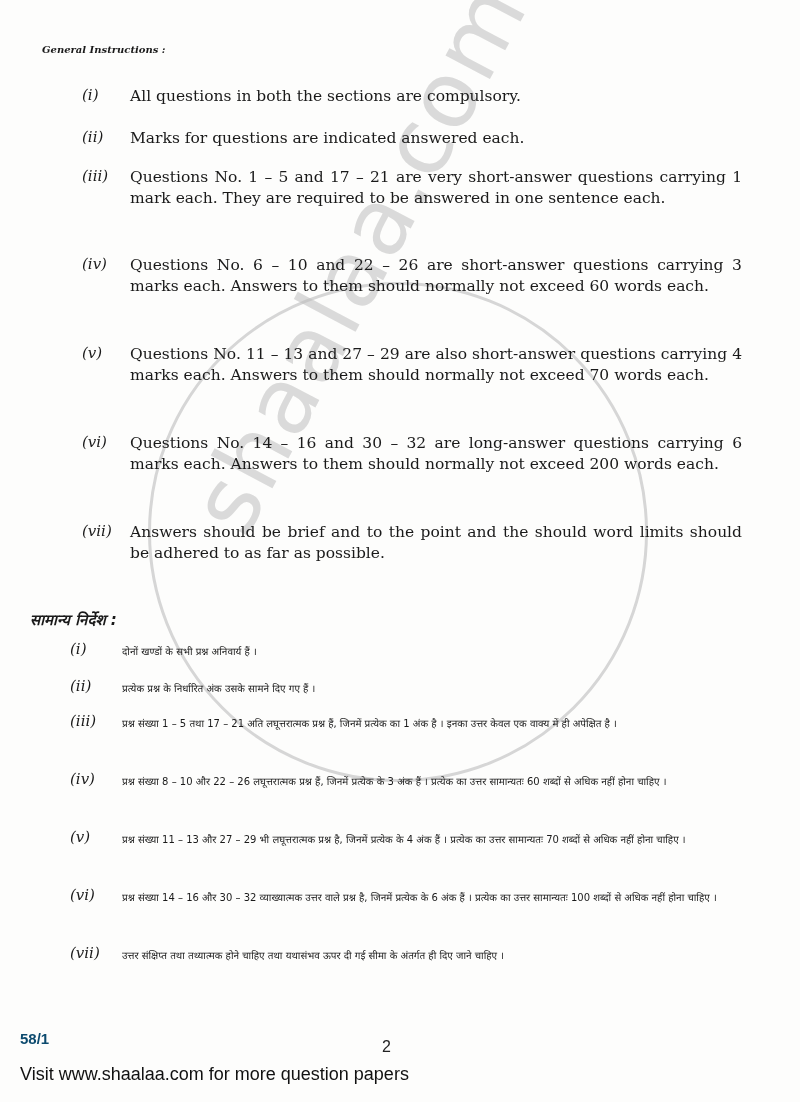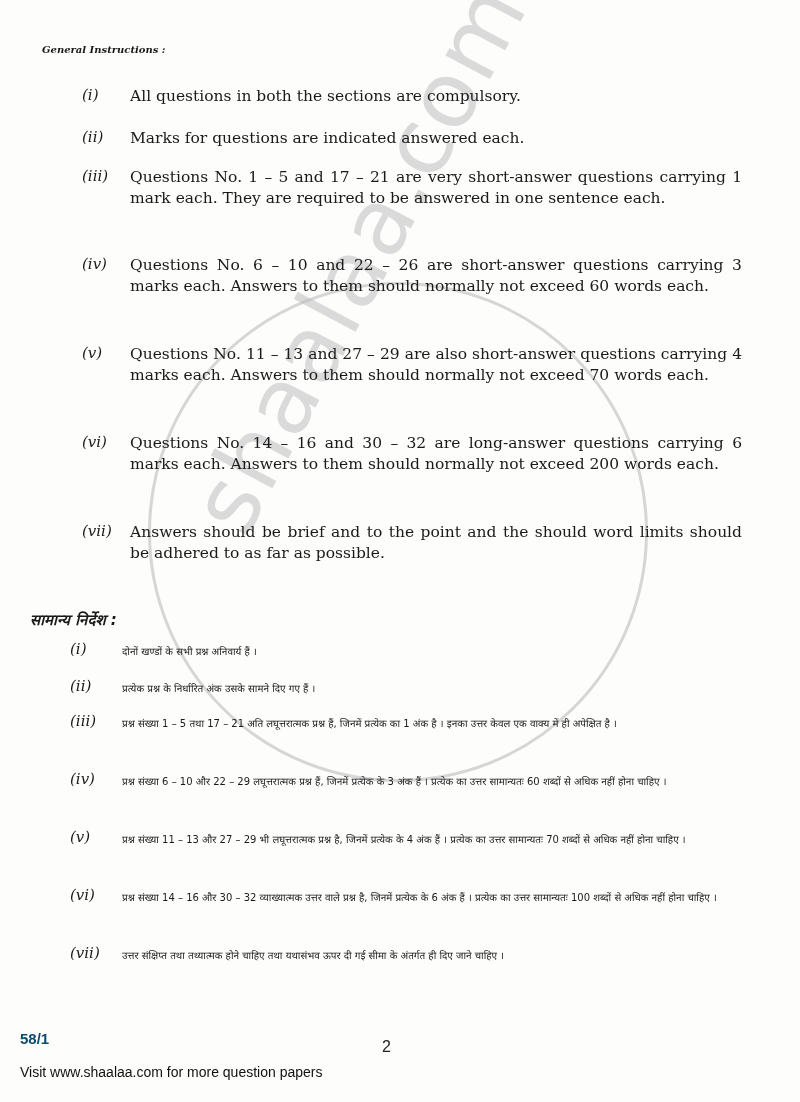--- a/index.html
+++ b/index.html
@@ -110,21 +110,21 @@
     top: 1038px;
     font-family: "Liberation Sans", sans-serif;
     font-size: 16px;
     color: #222;
   }
   .footer-visit {
     position: absolute;
     left: 20px;
     top: 1064px;
     font-family: "Liberation Sans", sans-serif;
-    font-size: 14px;
+    font-size: 18px;
     color: #111;
   }
   .footer-visit .link {
     color: #111;
     text-decoration: none;
   }
 </style>
 </head>
 <body>
 
@@ -173,21 +173,21 @@
   <div class="item hi" style="top:677px;">
     <span class="num">(ii)</span>
     <span class="txt">प्रत्येक प्रश्न के निर्धारित अंक उसके सामने दिए गए हैं ।</span>
   </div>
   <div class="item hi" style="top:712px;">
     <span class="num">(iii)</span>
     <span class="txt">प्रश्न संख्या 1 – 5 तथा 17 – 21 अति लघूत्तरात्मक प्रश्न हैं, जिनमें प्रत्येक का 1 अंक है । इनका उत्तर केवल एक वाक्य में ही अपेक्षित है ।</span>
   </div>
   <div class="item hi" style="top:770px;">
     <span class="num">(iv)</span>
-    <span class="txt">प्रश्न संख्या 6 – 10 और 22 – 29 लघूत्तरात्मक प्रश्न हैं, जिनमें प्रत्येक के 3 अंक हैं । प्रत्येक का उत्तर सामान्यतः 60 शब्दों से अधिक नहीं होना चाहिए ।</span>
+    <span class="txt">प्रश्न संख्या 8 – 10 और 22 – 26 लघूत्तरात्मक प्रश्न हैं, जिनमें प्रत्येक के 3 अंक हैं । प्रत्येक का उत्तर सामान्यतः 60 शब्दों से अधिक नहीं होना चाहिए ।</span>
   </div>
   <div class="item hi" style="top:828px;">
     <span class="num">(v)</span>
     <span class="txt">प्रश्न संख्या 11 – 13 और 27 – 29 भी लघूत्तरात्मक प्रश्न है, जिनमें प्रत्येक के 4 अंक हैं । प्रत्येक का उत्तर सामान्यतः 70 शब्दों से अधिक नहीं होना चाहिए ।</span>
   </div>
   <div class="item hi" style="top:886px;">
     <span class="num">(vi)</span>
     <span class="txt">प्रश्न संख्या 14 – 16 और 30 – 32 व्याख्यात्मक उत्तर वाले प्रश्न है, जिनमें प्रत्येक के 6 अंक हैं । प्रत्येक का उत्तर सामान्यतः 100 शब्दों से अधिक नहीं होना चाहिए ।</span>
   </div>
   <div class="item hi" style="top:944px;">

